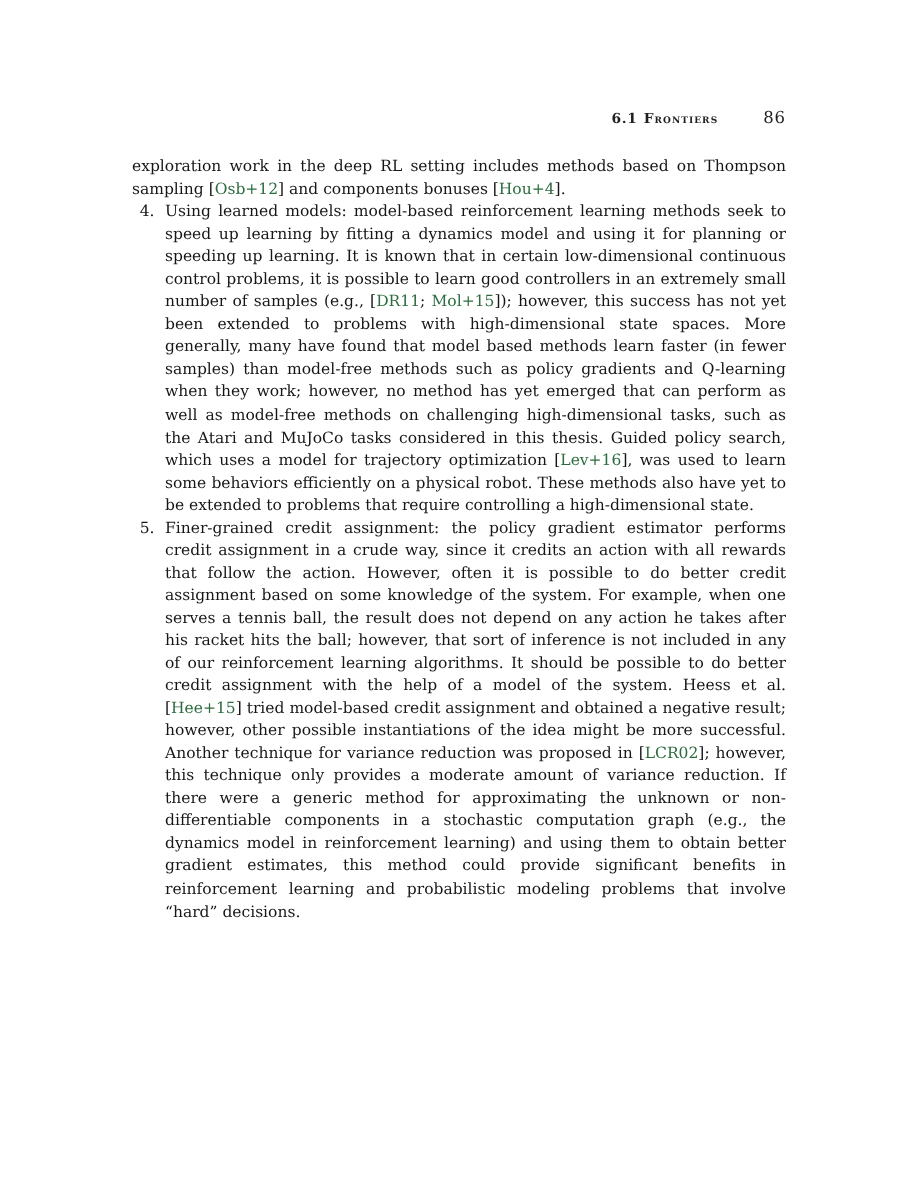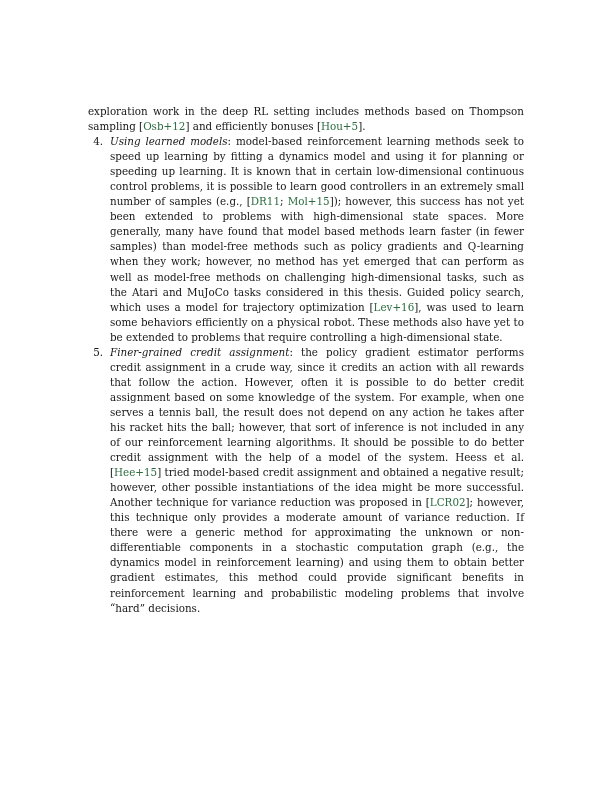--- a/index.html
+++ b/index.html
@@ -94,36 +94,40 @@
   .itemnum {
     position: absolute;
     left: 0;
     top: 0;
     width: 15px;
     text-align: right;
     font-size: 10.35px;
     color: #161616;
   }
   .itemtitle {
-    font-style: italic;
   }
   .cite {
     color: #2c6b3f;
   }
 </style>
 </head>
 <body>
 
 <div class="page">
 
+  <div class="header">
+    <span class="secnum">6.1</span>
+    <span class="sec">Frontiers</span>
+    <span class="pageno">86</span>
+  </div>
 
   <div class="content">
 
     <p class="para lead">
-      <span>exploration work in the deep RL setting includes methods based on Thompson sampling [</span><span class="cite">Osb+12</span><span>] and efficiently bonuses [</span><span class="cite">Hou+5</span><span>].</span>
+      <span>exploration work in the deep RL setting includes methods based on Thompson sampling [</span><span class="cite">Osb+12</span><span>] and components bonuses [</span><span class="cite">Hou+4</span><span>].</span>
     </p>
 
     <ol class="numlist">
       <li>
         <span class="itemnum">4.</span>
         <span class="itemtitle">Using learned models</span><span class="segs"><span>: model-based reinforcement learning methods seek to speed up learning by fitting a dynamics model and using it for planning or speeding up learning. It is known that in certain low-dimensional continuous control problems, it is possible to learn good controllers in an extremely small number of samples (e.g., [</span><span class="cite">DR11</span><span>; </span><span class="cite">Mol+15</span><span>]); however, this success has not yet been extended to problems with high-dimensional state spaces. More generally, many have found that model based methods learn faster (in fewer samples) than model-free methods such as policy gradients and Q-learning when they work; however, no method has yet emerged that can perform as well as model-free methods on challenging high-dimensional tasks, such as the Atari and MuJoCo tasks considered in this thesis. Guided policy search, which uses a model for trajectory optimization [</span><span class="cite">Lev+16</span><span>], was used to learn some behaviors efficiently on a physical robot. These methods also have yet to be extended to problems that require controlling a high-dimensional state.</span></span>
       </li>
       <li>
         <span class="itemnum">5.</span>
         <span class="itemtitle">Finer-grained credit assignment</span><span class="segs"><span>: the policy gradient estimator performs credit assignment in a crude way, since it credits an action with all rewards that follow the action. However, often it is possible to do better credit assignment based on some knowledge of the system. For example, when one serves a tennis ball, the result does not depend on any action he takes after his racket hits the ball; however, that sort of inference is not included in any of our reinforcement learning algorithms. It should be possible to do better credit assignment with the help of a model of the system. Heess et al. [</span><span class="cite">Hee+15</span><span>] tried model-based credit assignment and obtained a negative result; however, other possible instantiations of the idea might be more successful. Another technique for variance reduction was proposed in [</span><span class="cite">LCR02</span><span>]; however, this technique only provides a moderate amount of variance reduction. If there were a generic method for approximating the unknown or non-differentiable components in a stochastic computation graph (e.g., the dynamics model in reinforcement learning) and using them to obtain better gradient estimates, this method could provide significant benefits in reinforcement learning and probabilistic modeling problems that involve “hard” decisions.</span></span>

